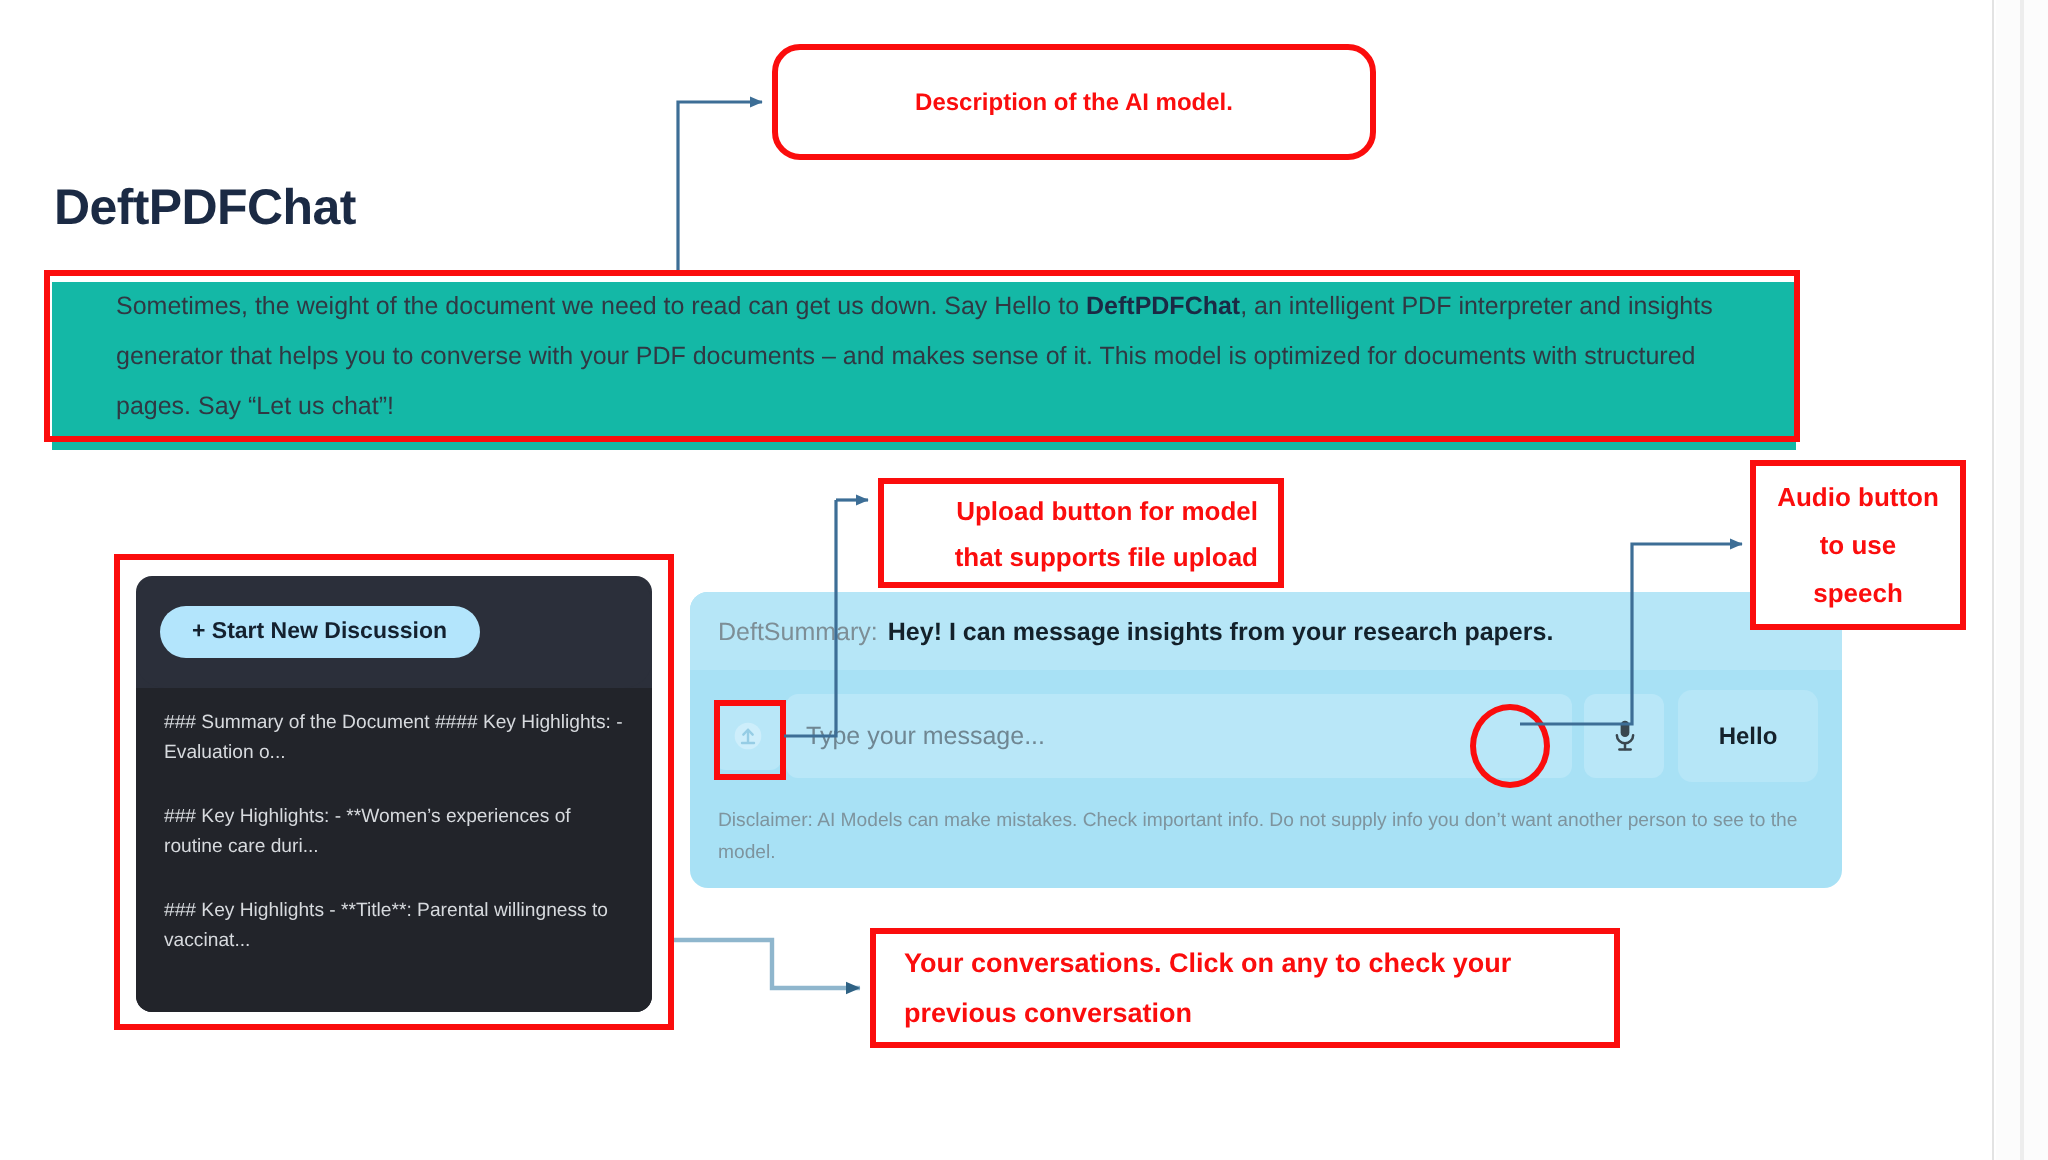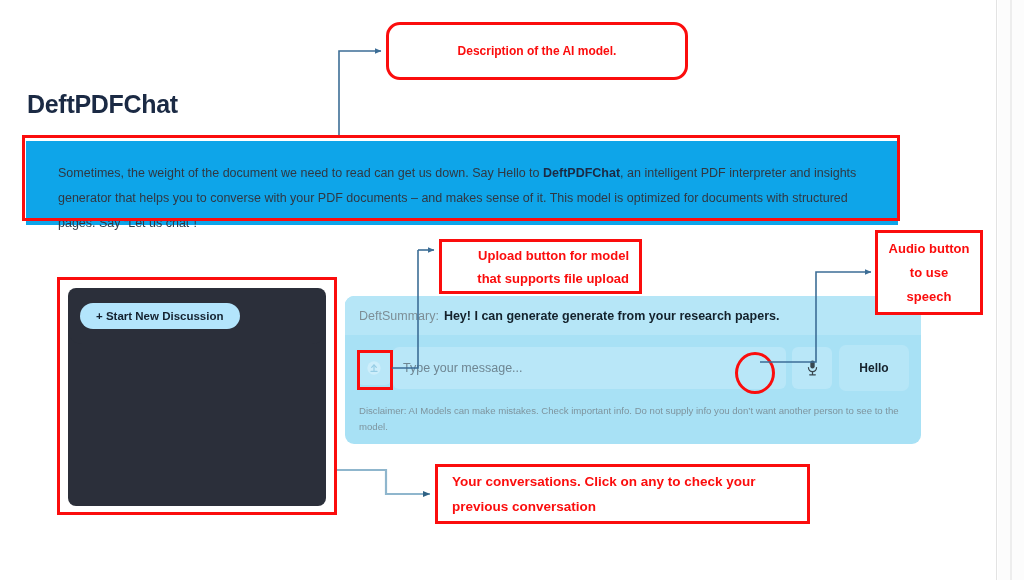--- a/index.html
+++ b/index.html
@@ -64,23 +64,23 @@
     color: #1b2a44;
     letter-spacing: -0.3px;
   }
 
   
   .desc-panel {
     position: absolute;
     left: 26px; top: 141px;
     width: 872px;
     height: 84px;
-    background: #0ea5e9;
-    box-sizing: border-box;
-    padding: 20px 32px 0 32px;
+    background: #14b8a6;
+    box-sizing: border-box;
+    padding: 0 32px 0 32px;
   }
   .desc-text {
     font-size: 12.5px;
     line-height: 25px;
     color: #303843;
   }
   .desc-text b { font-weight: 700; color: #1b2a44; }
 
   
   .sidebar {
@@ -307,26 +307,31 @@
   <div class="desc-panel">
     <div class="desc-text">
       <span>Sometimes, the weight of the document we need to read can get us down. Say Hello to </span><b>DeftPDFChat</b><span>, an intelligent PDF interpreter and insights generator that helps you to converse with your PDF documents – and makes sense of it. This model is optimized for documents with structured pages. Say “Let us chat”!</span>
     </div>
   </div>
 
   <div class="sidebar">
     <div class="sidebar-top">
       <button class="new-discussion-btn">+ Start New Discussion</button>
     </div>
+    <div class="discussion-list">
+      <div class="discussion-item">### Summary of the Document #### Key Highlights: - Evaluation o...</div>
+      <div class="discussion-item">### Key Highlights: - **Women’s experiences of routine care duri...</div>
+      <div class="discussion-item">### Key Highlights - **Title**: Parental willingness to vaccinat...</div>
+    </div>
   </div>
 
   <div class="chat-panel">
     <div class="chat-header">
       <span class="chat-bot-name">DeftSummary:</span>
-      <span class="chat-bot-msg">Hey! I can generate generate from your research papers.</span>
+      <span class="chat-bot-msg">Hey! I can message insights from your research papers.</span>
     </div>
 
     <div class="chat-inputrow">
       <button class="upload-btn">
         <svg width="16" height="16" viewBox="0 0 24 24">
           <circle cx="12" cy="12" r="10" fill="#cdeefb"></circle>
           <path d="M12 7.5 L12 16" stroke="#96cde5" stroke-width="1.8" stroke-linecap="round"></path>
           <path d="M8.5 11 L12 7.3 L15.5 11" fill="none" stroke="#96cde5" stroke-width="1.8" stroke-linecap="round" stroke-linejoin="round"></path>
           <path d="M7.5 17.2 L16.5 17.2" stroke="#96cde5" stroke-width="1.8" stroke-linecap="round"></path>
         </svg>

